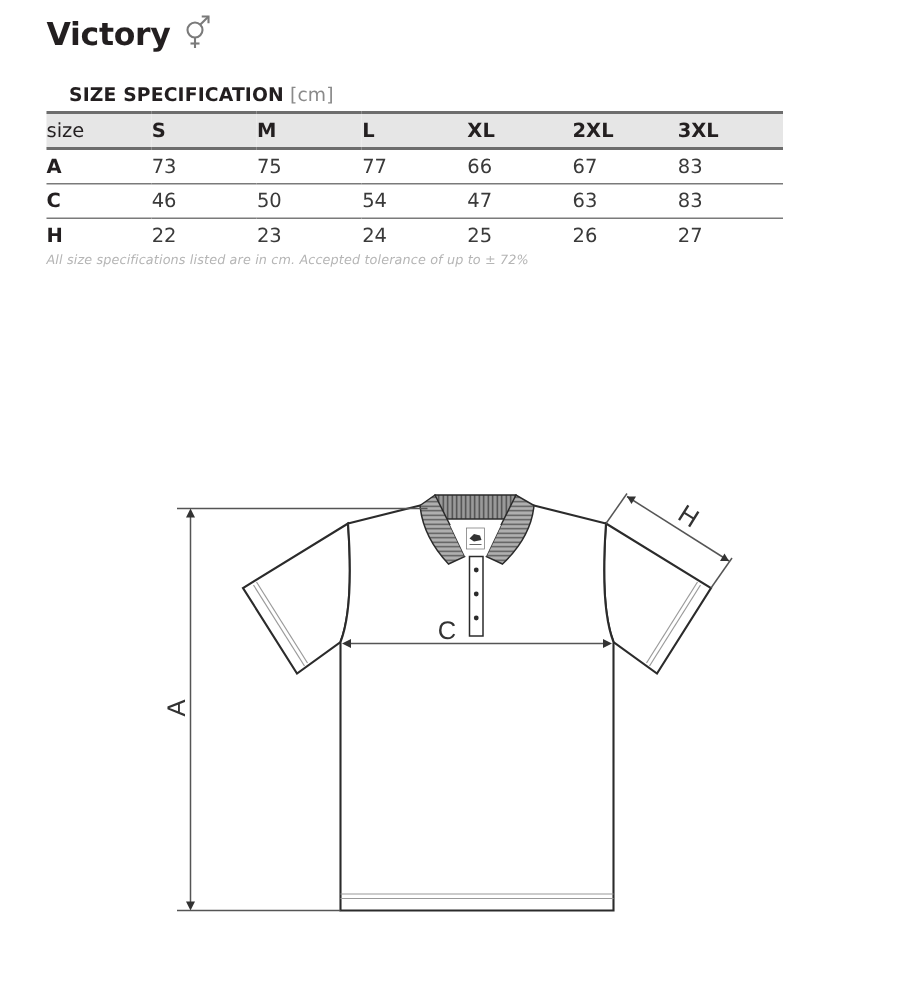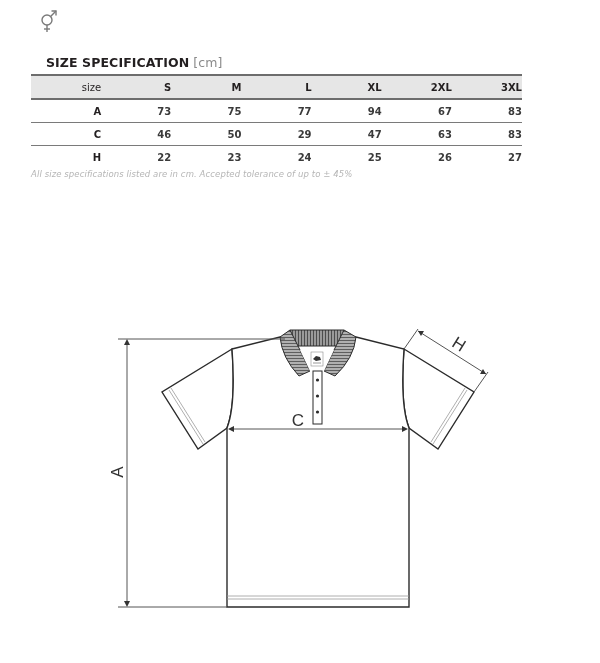--- a/index.html
+++ b/index.html
@@ -7,37 +7,38 @@
          font-family: "DejaVu Sans", "Liberation Sans", sans-serif; color: #231f20; }
 
   .title-row { position: absolute; left: 31px; top: 8px; display: flex; align-items: flex-start; }
   .title { font-size: 21px; font-weight: bold; letter-spacing: -0.2px; color: #231f20; line-height: 30px; }
   .gender-icon { margin-left: 8px; margin-top: 2px; width: 22px; height: 24px; }
 
   .spec-heading { position: absolute; left: 46px; top: 55px; font-size: 12.5px; font-weight: bold; color: #231f20; letter-spacing: 0.1px; }
   .spec-heading .unit { font-weight: normal; color: #8a8a8a; margin-left: 4px; }
 
   .size-table { position: absolute; left: 31px; top: 74px; width: 491px; border-collapse: collapse; table-layout: fixed; }
-  .size-table th, .size-table td { text-align: right; font-size: 10px; font-weight: bold; height: 22px; padding: 0; }
+  .size-table th, .size-table td { text-align: left; font-size: 13px; font-weight: bold; height: 22px; padding: 0; }
   .size-table thead tr { background: #e6e6e6; }
   .size-table thead th { border-top: 2px solid #6d6d6d; border-bottom: 2px solid #6d6d6d; }
   .size-table thead th.size-label { font-weight: normal; color: #231f20; }
-  .size-table tbody td { color: #3a3a3a; font-weight: 700; }
+  .size-table tbody td { color: #3a3a3a; font-weight: 400; }
   .size-table tbody tr td { border-bottom: 1.5px solid #7a7a7a; }
   .size-table tbody tr:last-child td { border-bottom: none; }
   .size-table tbody td.row-label { font-weight: bold; color: #231f20; }
 
   .footnote { position: absolute; left: 31px; top: 169px; font-size: 8.5px; font-style: italic; color: #b5b5b5; letter-spacing: 0.1px; }
 
   .diagram { position: absolute; left: 0; top: 0; width: 600px; height: 663px; }
 </style>
 </head>
 <body>
 
 <div class="title-row">
+  <span class="title">Victory</span>
   <svg class="gender-icon" viewBox="0 0 22 24">
     <circle cx="8" cy="10" r="5" fill="none" stroke="#7a7a7a" stroke-width="1.4"></circle>
     <line x1="11.6" y1="6.4" x2="17" y2="1" stroke="#7a7a7a" stroke-width="1.4"></line>
     <polyline points="12.5,1 17,1 17,5.5" fill="none" stroke="#7a7a7a" stroke-width="1.4"></polyline>
     <line x1="8" y1="15" x2="8" y2="22" stroke="#7a7a7a" stroke-width="1.4"></line>
     <line x1="5" y1="19" x2="11" y2="19" stroke="#7a7a7a" stroke-width="1.4"></line>
   </svg>
 </div>
 
 <div class="spec-heading">
@@ -55,46 +56,46 @@
       <th>2XL</th>
       <th>3XL</th>
     </tr>
   </thead>
   <tbody>
     <tr>
       <td class="row-label">A</td>
       <td>73</td>
       <td>75</td>
       <td>77</td>
-      <td>94</td>
+      <td>66</td>
       <td>67</td>
       <td>83</td>
     </tr>
     <tr>
       <td class="row-label">C</td>
       <td>46</td>
       <td>50</td>
-      <td>29</td>
+      <td>54</td>
       <td>47</td>
       <td>63</td>
       <td>83</td>
     </tr>
     <tr>
       <td class="row-label">H</td>
       <td>22</td>
       <td>23</td>
       <td>24</td>
       <td>25</td>
       <td>26</td>
       <td>27</td>
     </tr>
   </tbody>
 </table>
 
-<div class="footnote">All size specifications listed are in cm. Accepted tolerance of up to ± 45%</div>
+<div class="footnote">All size specifications listed are in cm. Accepted tolerance of up to ± 72%</div>
 
 <svg class="diagram" viewBox="0 0 600 663" xmlns="http://www.w3.org/2000/svg">
   <defs>
     <pattern id="rib" width="3" height="3" patternUnits="userSpaceOnUse">
       <rect width="3" height="3" fill="#b0b0b0"></rect>
       <line x1="0" y1="1.5" x2="3" y2="1.5" stroke="#555" stroke-width="0.9"></line>
     </pattern>
     <pattern id="ribv" width="3" height="3" patternUnits="userSpaceOnUse">
       <rect width="3" height="3" fill="#9a9a9a"></rect>
       <line x1="1.5" y1="0" x2="1.5" y2="3" stroke="#444" stroke-width="0.9"></line>

